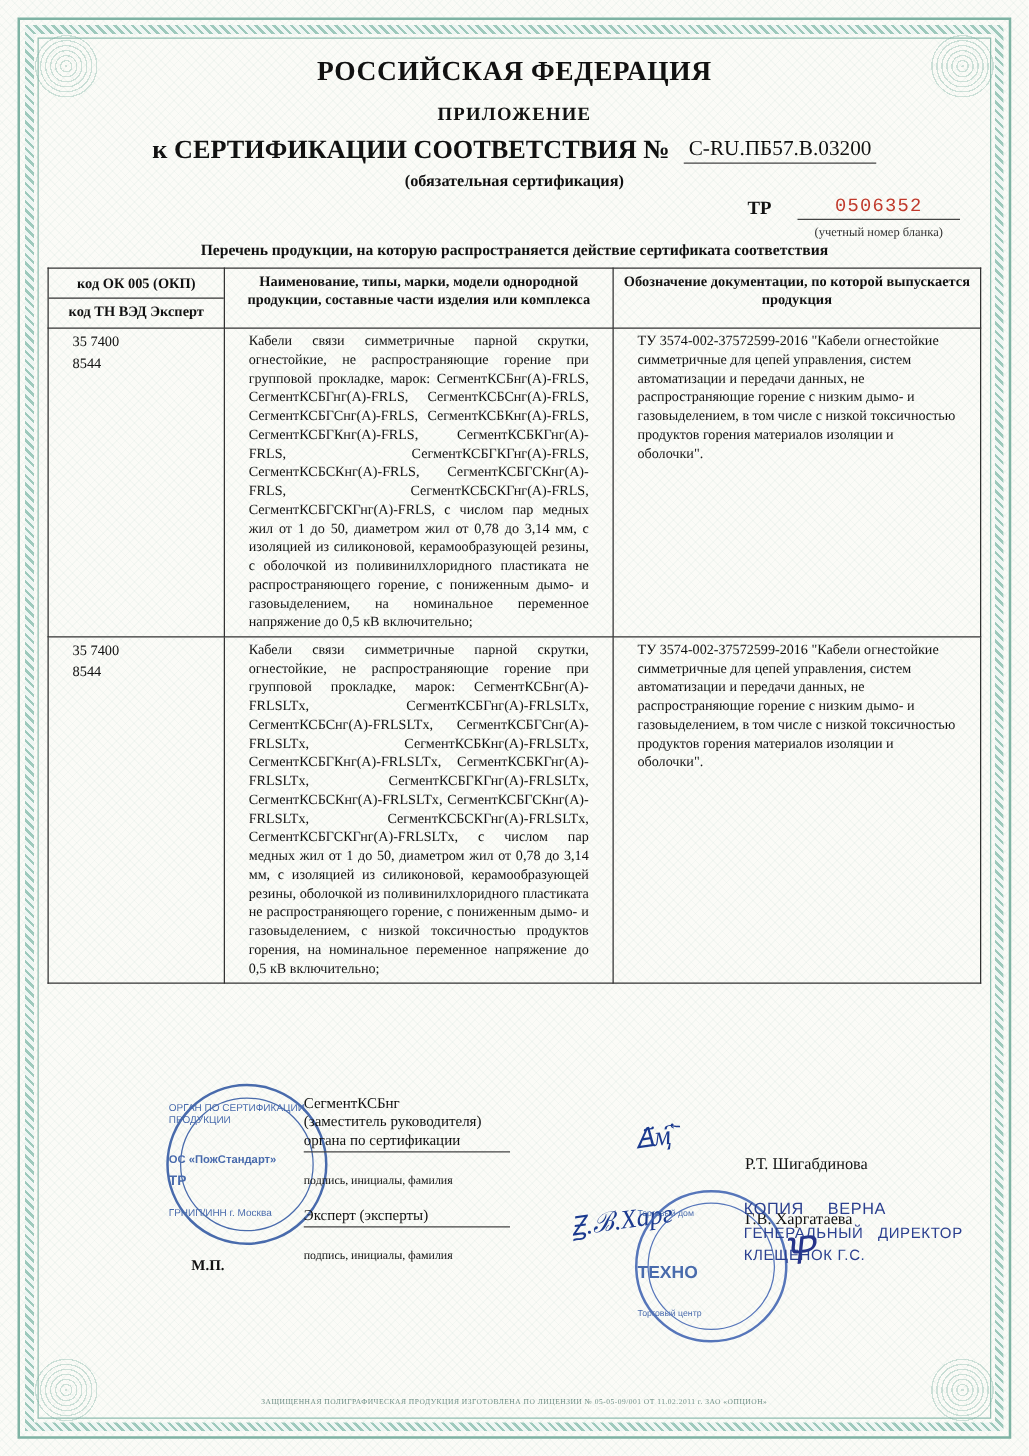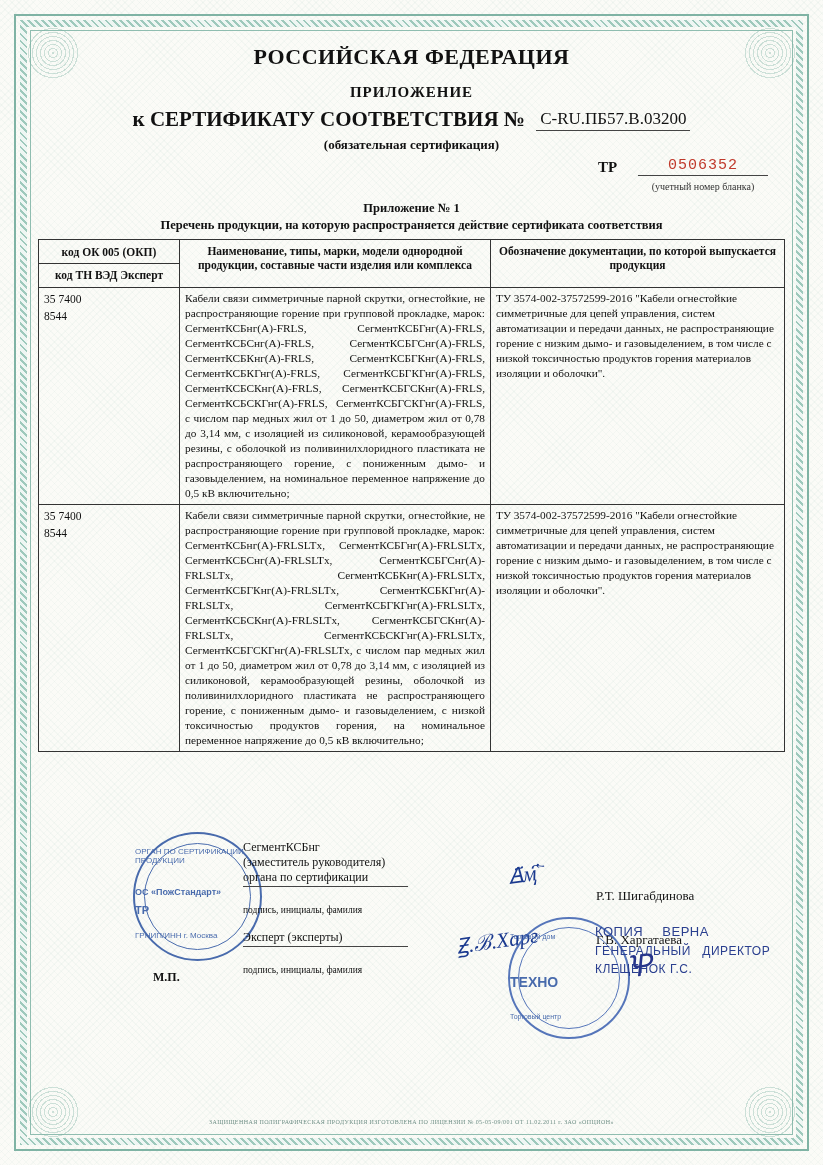--- a/index.html
+++ b/index.html
@@ -143,21 +143,21 @@
 
   
   table.products {
     width: 100%;
     border-collapse: collapse;
     table-layout: fixed;
   }
   table.products td, table.products th {
     border: 1px solid #333;
     vertical-align: top;
-    padding: 3px 5px;
+    padding: 3px 19px;
   }
   th.h1 { width: 130px; margin-left: 36px; }
   th.h2 { width: 300px; }
   th.h3 { }
   table.products th {
     text-align: center;
     font-size: 11.5px;
     font-weight: bold;
     line-height: 1.25;
     padding: 4px 5px;
@@ -294,34 +294,33 @@
   <div class="corner-rosette" style="right:26px;top:26px;"></div>
   <div class="corner-rosette" style="left:26px;bottom:26px;"></div>
   <div class="corner-rosette" style="right:26px;bottom:26px;"></div>
 
   <div class="content">
 
     <div class="rf-title">РОССИЙСКАЯ ФЕДЕРАЦИЯ</div>
     <div class="prilozhenie">ПРИЛОЖЕНИЕ</div>
 
     <div class="cert-line">
-      <span>к СЕРТИФИКАТУ СООТВЕТСТВИЯ</span>
+      <span>к СЕРТИФИКАЦИИ СООТВЕТСТВИЯ</span>
       <span>№</span>
       <span class="cert-num">C-RU.ПБ57.В.03200</span>
     </div>
 
     <div class="obligatory">(обязательная сертификация)</div>
 
     <div class="tr-row">
       <span class="tr-label">ТР</span>
       <span class="blank-num">0506352</span>
       <span class="blank-note">(учетный номер бланка)</span>
     </div>
 
-    <div class="app-no">Приложение № 1</div>
     <div class="app-sub">Перечень продукции, на которую распространяется действие сертификата соответствия</div>
 
     <table class="products">
       <thead>
         <tr>
           <th class="h1">
             <span class="sub-top">код ОК 005 (ОКП)</span>
             <span>код ТН ВЭД Эксперт</span>
           </th>
           <th class="h2">Наименование, типы, марки, модели однородной продукции, составные части изделия или комплекса</th>

